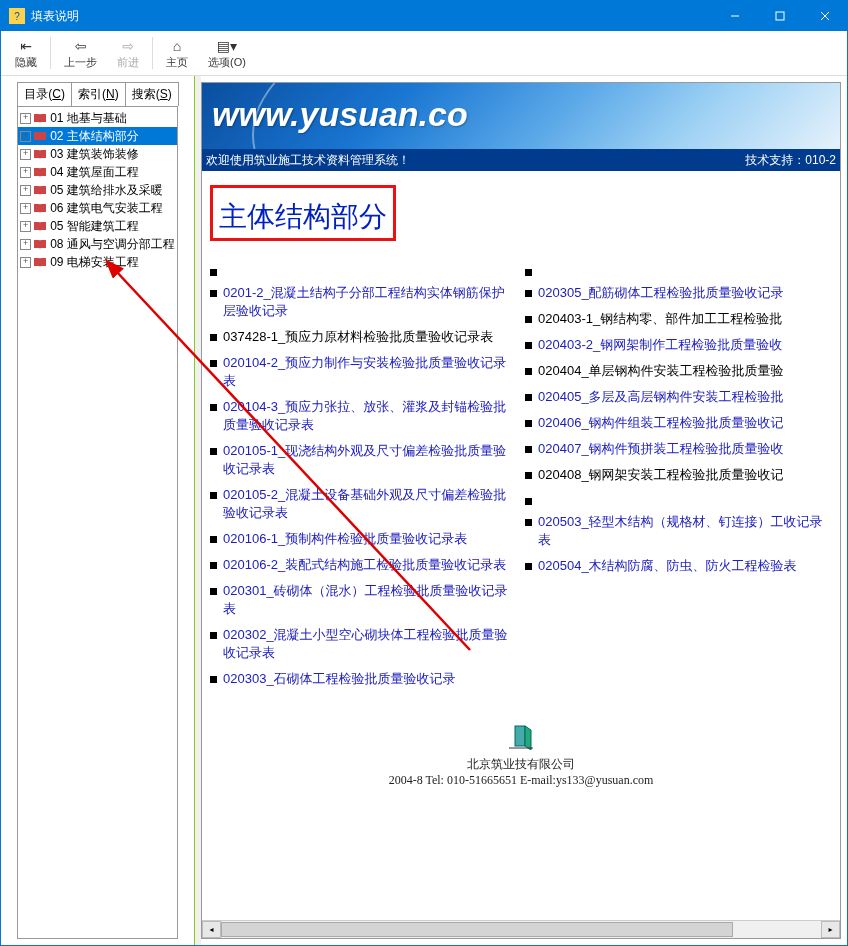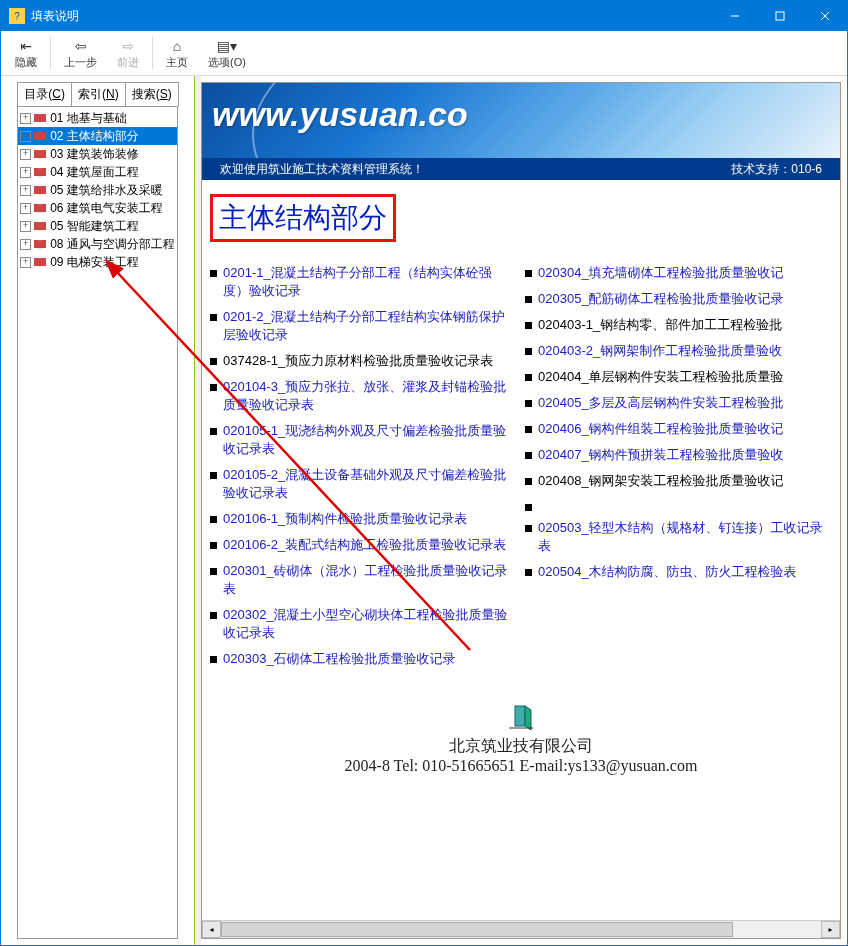--- a/index.html
+++ b/index.html
@@ -24,34 +24,34 @@
   .treepanel{flex:1;border:1px solid #999;margin:0 6px 6px 6px;overflow:auto;padding:2px 0;}
   .treeitem{display:flex;align-items:center;height:16px;padding:1px 2px;white-space:nowrap;}
   .treeitem .expand{width:9px;height:9px;border:1px solid #888;font-size:9px;line-height:7px;text-align:center;margin-right:2px;color:#555;}
   .treeitem .book{width:14px;height:11px;margin-right:3px;}
   .treeitem .book svg{width:14px;height:11px;}
   .treeitem .txt{font-size:12px;}
   .treeitem.selected{background:#0078d7;color:#fff;}
   .splitdrag{width:6px;background:#f0f0f0;cursor:col-resize;}
   .rightpanel{flex:1;display:flex;flex-direction:column;min-width:0;}
   .docwrap{flex:1;border:1px solid #999;margin:6px 6px 6px 0;overflow:hidden;display:flex;flex-direction:column;}
-  .banner{height:75px;background:linear-gradient(135deg,#0a4ea0 0%,#1976d2 30%,#5aa8e8 55%,#9cd0f4 75%,#e6f2fb 100%);position:relative;overflow:hidden;padding-left:40px;}
+  .banner{height:66px;background:linear-gradient(135deg,#0a4ea0 0%,#1976d2 30%,#5aa8e8 55%,#9cd0f4 75%,#e6f2fb 100%);position:relative;overflow:hidden;padding-left:40px;}
   .banner .curve{position:absolute;width:900px;height:400px;border:2px solid rgba(255,255,255,.5);border-radius:50%;top:-200px;left:-100px;}
   .banner .curve2{position:absolute;width:700px;height:300px;border:2px solid rgba(255,255,255,.4);border-radius:50%;top:-100px;left:50px;}
   .banner .url{position:absolute;left:10px;top:12px;font-size:34px;font-style:italic;font-weight:bold;color:#fff;font-family:Arial;text-shadow:1px 1px 2px rgba(0,0,0,.3);white-space:nowrap;}
-  .welcomebar{height:22px;background:#003b8e;color:#fff;display:flex;align-items:center;padding:0 18px;font-size:12px;justify-content:space-between;}
+  .welcomebar{height:22px;background:#003b8e;color:#fff;display:flex;align-items:center;padding:0 4px;font-size:12px;justify-content:space-between;}
   .content{flex:1;overflow:auto;padding:14px 8px;}
-  .pagetitle{display:inline-block;border:3px solid #e11;padding:4px 6px 4px 6px;color:#0020c0;font-size:28px;font-family:"SimSun";line-height:34px;margin-bottom:18px;}
+  .pagetitle{display:inline-block;border:3px solid #e11;padding:12px 6px 4px 6px;color:#0020c0;font-size:28px;font-family:"SimSun";line-height:34px;margin-bottom:18px;}
   .cols{display:flex;gap:8px;}
   .col{flex:1;min-width:0;}
   .linkrow{display:flex;align-items:flex-start;padding:4px 0;font-size:13px;line-height:18px;}
   .linkrow .sq{width:7px;height:7px;background:#000;margin:6px 6px 0 0;flex:none;}
   .linkrow a{color:#2020c0;text-decoration:none;cursor:pointer;}
   .linkrow a.purple{color:#000000;}
-  .footer{text-align:center;margin-top:30px;font-size:16px;color:#222;font-family:"SimSun";}
+  .footer{text-align:center;margin-top:30px;font-size:12px;color:#222;font-family:"SimSun";}
   .footer .dooricon{display:flex;justify-content:center;margin-bottom:6px;}
   .footer .dooricon svg{width:28px;height:28px;}
   .hscroll{height:17px;background:#f0f0f0;border-top:1px solid #ccc;display:flex;align-items:center;}
   .hscroll .arrow{width:17px;height:15px;background:#e8e8e8;border:1px solid #bbb;display:flex;align-items:center;justify-content:center;font-size:8px;}
   .hscroll .track{flex:1;height:15px;position:relative;}
   .hscroll .thumb{position:absolute;left:0;top:0;height:13px;width:85%;background:#d4d4d4;border:1px solid #aaa;}
   .arrow-svg{width:600px;height:700px;position:absolute;left:90px;top:200px;pointer-events:none;z-index:50;}
 </style>
 </head>
 <body>
@@ -191,37 +191,40 @@
 
     <div class="rightpanel">
       <div class="docwrap">
         <div class="banner">
           <div class="curve"></div>
             <div class="curve2"></div>
           <div class="url">www.yusuan.co</div>
         </div>
         <div class="welcomebar">
           <span>欢迎使用筑业施工技术资料管理系统！</span>
-          <span>技术支持：010-6</span>
+          <span>技术支持：010-2</span>
         </div>
         <div class="content">
           <div class="pagetitle">主体结构部分</div>
           <div class="cols">
             <div class="col" id="col-left">
                 <div class="linkrow">
                   <span class="sq"></span>
-                  <a class="">0201-1_混凝土结构子分部工程（结构实体砼强度）验收记录</a>
                 </div>
                 <div class="linkrow">
                   <span class="sq"></span>
                   <a class="">0201-2_混凝土结构子分部工程结构实体钢筋保护层验收记录</a>
                 </div>
                 <div class="linkrow">
                   <span class="sq"></span>
                   <a class="purple">037428-1_预应力原材料检验批质量验收记录表</a>
+                </div>
+                <div class="linkrow">
+                  <span class="sq"></span>
+                  <a class="">020104-2_预应力制作与安装检验批质量验收记录表</a>
                 </div>
                 <div class="linkrow">
                   <span class="sq"></span>
                   <a class="">020104-3_预应力张拉、放张、灌浆及封锚检验批质量验收记录表</a>
                 </div>
                 <div class="linkrow">
                   <span class="sq"></span>
                   <a class="">020105-1_现浇结构外观及尺寸偏差检验批质量验收记录表</a>
                 </div>
                 <div class="linkrow">
@@ -245,21 +248,20 @@
                   <a class="">020302_混凝土小型空心砌块体工程检验批质量验收记录表</a>
                 </div>
                 <div class="linkrow">
                   <span class="sq"></span>
                   <a class="">020303_石砌体工程检验批质量验收记录</a>
                 </div>
               </div>
             <div class="col" id="col-right">
                 <div class="linkrow">
                   <span class="sq"></span>
-                  <a class="">020304_填充墙砌体工程检验批质量验收记</a>
                 </div>
                 <div class="linkrow">
                   <span class="sq"></span>
                   <a class="">020305_配筋砌体工程检验批质量验收记录</a>
                 </div>
                 <div class="linkrow">
                   <span class="sq"></span>
                   <a class="purple">020403-1_钢结构零、部件加工工程检验批</a>
                 </div>
                 <div class="linkrow">

